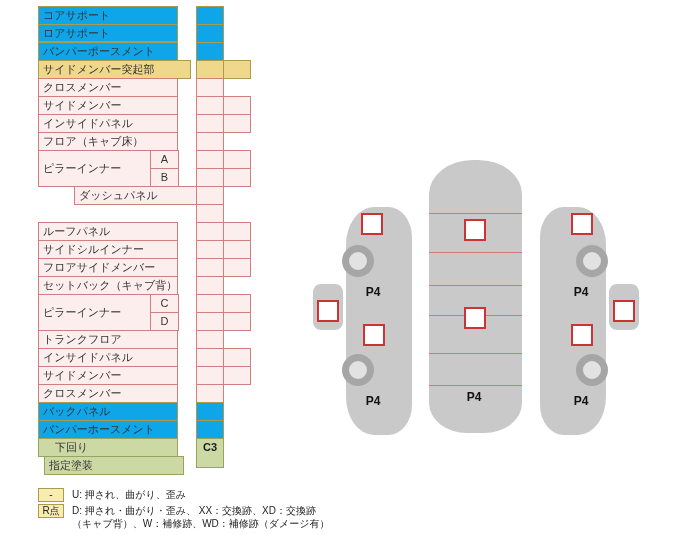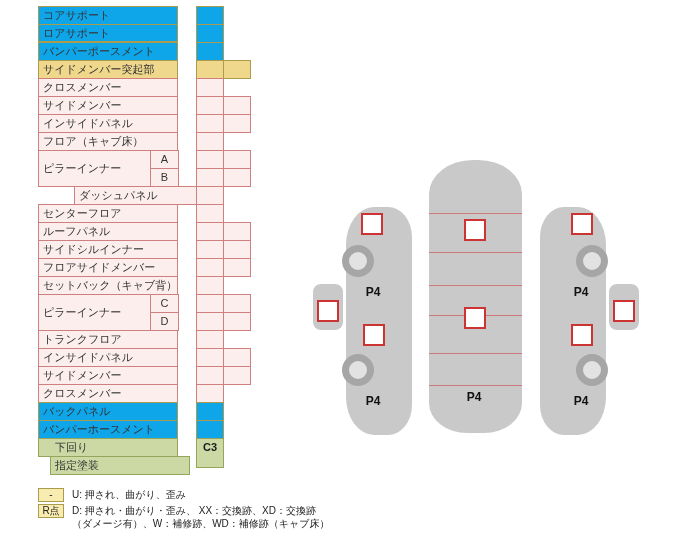--- a/index.html
+++ b/index.html
@@ -41,21 +41,21 @@
 
 <div class="page">
 
   <div id="parts-table" style="position:absolute;left:38px;top:6px;width:252px;height:472px;">
       <div class="tbox label-box yellow" style="left: 0px; top: 0px; width: 140px; height: 19px; line-height: 17px;">コアサポート</div>
       <div class="tcell yellow" style="left: 158px; top: 0px; width: 28px; height: 19px; line-height: 17px;"></div>
       <div class="tbox label-box yellow" style="left: 0px; top: 18px; width: 140px; height: 18px; line-height: 17px;">ロアサポート</div>
       <div class="tcell yellow" style="left: 158px; top: 18px; width: 28px; height: 19px; line-height: 17px;"></div>
       <div class="tbox label-box yellow" style="left: 0px; top: 36px; width: 140px; height: 19px; line-height: 17px;">バンパーポースメント</div>
       <div class="tcell yellow" style="left: 158px; top: 36px; width: 28px; height: 19px; line-height: 17px;"></div>
-      <div class="tbox label-box tan" style="left: 0px; top: 54px; width: 140px; height: 19px; line-height: 17px;">サイドメンバー突起部</div>
+      <div class="tbox label-box tan" style="left: 0px; top: 54px; width: 153px; height: 19px; line-height: 17px;">サイドメンバー突起部</div>
       <div class="tcell tan" style="left: 158px; top: 54px; width: 28px; height: 19px; line-height: 17px;"></div>
       <div class="tcell tan" style="left: 185px; top: 54px; width: 28px; height: 19px; line-height: 17px;"></div>
       <div class="tbox label-box pink" style="left: 0px; top: 72px; width: 140px; height: 19px; line-height: 17px;">クロスメンバー</div>
       <div class="tcell pink" style="left: 158px; top: 72px; width: 28px; height: 19px; line-height: 17px;"></div>
       <div class="tbox label-box pink" style="left: 0px; top: 90px; width: 140px; height: 19px; line-height: 17px;">サイドメンバー</div>
       <div class="tcell pink" style="left: 158px; top: 90px; width: 28px; height: 19px; line-height: 17px;"></div>
       <div class="tcell pink" style="left: 185px; top: 90px; width: 28px; height: 19px; line-height: 17px;"></div>
       <div class="tbox label-box pink" style="left: 0px; top: 108px; width: 140px; height: 19px; line-height: 17px;">インサイドパネル</div>
       <div class="tcell pink" style="left: 158px; top: 108px; width: 28px; height: 19px; line-height: 17px;"></div>
       <div class="tcell pink" style="left: 185px; top: 108px; width: 28px; height: 19px; line-height: 17px;"></div>
@@ -63,21 +63,20 @@
       <div class="tcell pink" style="left: 158px; top: 126px; width: 28px; height: 19px; line-height: 17px;"></div>
       <div class="tbox label-box pink" style="left: 0px; top: 144px; width: 113px; height: 37px; line-height: 35px;">ピラーインナー</div>
       <div class="tbox sub-box pink" style="left: 112px; top: 144px; width: 29px; height: 19px; line-height: 17px;">A</div>
       <div class="tcell pink" style="left: 158px; top: 144px; width: 28px; height: 19px; line-height: 17px;"></div>
       <div class="tcell pink" style="left: 185px; top: 144px; width: 28px; height: 19px; line-height: 17px;"></div>
       <div class="tbox sub-box pink" style="left: 112px; top: 162px; width: 29px; height: 19px; line-height: 17px;">B</div>
       <div class="tcell pink" style="left: 158px; top: 162px; width: 28px; height: 19px; line-height: 17px;"></div>
       <div class="tcell pink" style="left: 185px; top: 162px; width: 28px; height: 19px; line-height: 17px;"></div>
       <div class="tbox label-box pink" style="left: 0px; top: 180px; width: 140px; height: 19px; line-height: 17px; margin-left: 36px;">ダッシュパネル</div>
       <div class="tcell pink" style="left: 158px; top: 180px; width: 28px; height: 19px; line-height: 17px;"></div>
-      <div class="tbox label-box pink" style="left: 0px; top: 198px; width: 140px; height: 19px; line-height: 17px;">センターフロア</div>
       <div class="tcell pink" style="left: 158px; top: 198px; width: 28px; height: 19px; line-height: 17px;"></div>
       <div class="tbox label-box pink" style="left: 0px; top: 216px; width: 140px; height: 19px; line-height: 17px;">ルーフパネル</div>
       <div class="tcell pink" style="left: 158px; top: 216px; width: 28px; height: 19px; line-height: 17px;"></div>
       <div class="tcell pink" style="left: 185px; top: 216px; width: 28px; height: 19px; line-height: 17px;"></div>
       <div class="tbox label-box pink" style="left: 0px; top: 234px; width: 140px; height: 19px; line-height: 17px;">サイドシルインナー</div>
       <div class="tcell pink" style="left: 158px; top: 234px; width: 28px; height: 19px; line-height: 17px;"></div>
       <div class="tcell pink" style="left: 185px; top: 234px; width: 28px; height: 19px; line-height: 17px;"></div>
       <div class="tbox label-box pink" style="left: 0px; top: 252px; width: 140px; height: 19px; line-height: 17px;">フロアサイドメンバー</div>
       <div class="tcell pink" style="left: 158px; top: 252px; width: 28px; height: 19px; line-height: 17px;"></div>
       <div class="tcell pink" style="left: 185px; top: 252px; width: 28px; height: 19px; line-height: 17px;"></div>
@@ -99,21 +98,21 @@
       <div class="tcell pink" style="left: 158px; top: 360px; width: 28px; height: 19px; line-height: 17px;"></div>
       <div class="tcell pink" style="left: 185px; top: 360px; width: 28px; height: 19px; line-height: 17px;"></div>
       <div class="tbox label-box pink" style="left: 0px; top: 378px; width: 140px; height: 19px; line-height: 17px;">クロスメンバー</div>
       <div class="tcell pink" style="left: 158px; top: 378px; width: 28px; height: 19px; line-height: 17px;"></div>
       <div class="tbox label-box yellow" style="left: 0px; top: 396px; width: 140px; height: 19px; line-height: 17px;">バックパネル</div>
       <div class="tcell yellow" style="left: 158px; top: 396px; width: 28px; height: 19px; line-height: 17px;"></div>
       <div class="tbox label-box yellow" style="left: 0px; top: 414px; width: 140px; height: 19px; line-height: 17px;">バンパーホースメント</div>
       <div class="tcell yellow" style="left: 158px; top: 414px; width: 28px; height: 19px; line-height: 17px;"></div>
       <div class="tbox label-box green" style="left: 0px; top: 432px; width: 140px; height: 19px; line-height: 17px; padding-left: 16px;">下回り</div>
       <div class="tcell green val" style="left: 158px; top: 432px; width: 28px; height: 30px; line-height: 17px;">C3</div>
-      <div class="tbox label-box green" style="left: 12px; top: 450px; width: 140px; height: 19px; line-height: 17px;">指定塗装</div>
+      <div class="tbox label-box green" style="left: 6px; top: 450px; width: 140px; height: 19px; line-height: 17px;">指定塗装</div>
     </div>
 
   <div id="diagram">
 
     <div class="car-body" style="left:346px;top:184px;width:66px;height:228px;border-radius:28px 24px 24px 28px / 38px 30px 30px 38px;"></div>
     <div class="car-body" style="left:313px;top:261px;width:30px;height:46px;border-radius:8px;"></div>
     <div class="wheel" style="left:342px;top:222px;"></div>
     <div class="wheel" style="left:342px;top:331px;"></div>
 
     <div class="car-body" style="left:429px;top:137px;width:93px;height:273px;border-radius:44px 44px 38px 38px / 34px 34px 30px 30px;">
@@ -144,16 +143,16 @@
       <div class="marker-label" style="left: 568px; top: 370px;">P4</div>
     </div>
 
   <div id="legend" class="legend">
       <div class="legend-row">
         <span class="legend-key">-</span>
         <span class="legend-text"><span>U: 押され、曲がり、歪み</span></span>
       </div>
       <div class="legend-row">
         <span class="legend-key">R点</span>
-        <span class="legend-text"><span>D: 押され・曲がり・歪み、 XX：交換跡、XD：交換跡</span><br><span>（ダメージ有）、W：補修跡、WD：補修跡（キャブ床）</span></span>
+        <span class="legend-text"><span>D: 押され・曲がり・歪み、 XX：交換跡、XD：交換跡</span><br><span>（キャブ背）、W：補修跡、WD：補修跡（ダメージ有）</span></span>
       </div>
     </div>
 </div>
 
 </body></html>

